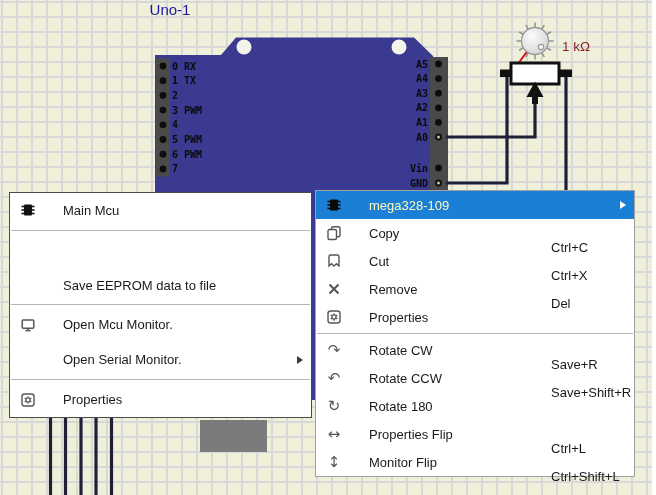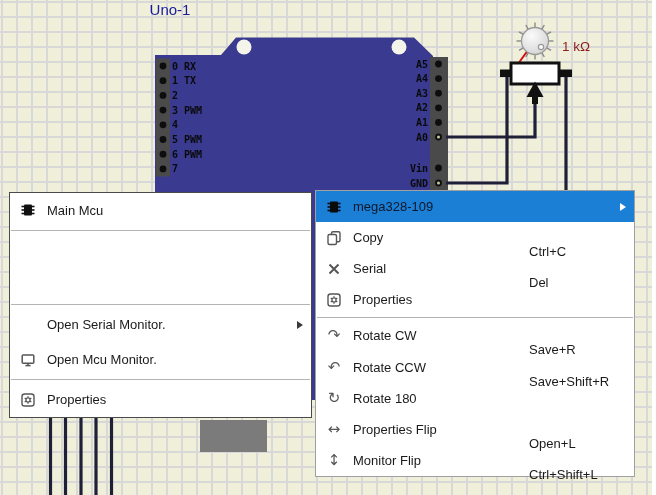--- a/index.html
+++ b/index.html
@@ -22,26 +22,26 @@
     position:absolute;background:#ffffff;z-index:10;
     display:flex;flex-direction:column;box-sizing:border-box;
     font-size:13px;color:#1a1a1a;
   }
   #mcu-menu{left:9px;top:192px;width:303px;height:226px;border:1px solid #4a4a4a;}
   #component-menu{left:315px;top:190px;width:320px;height:287px;border:1px solid #a0a0a0;}
   .mrow{
     position:relative;flex:1 1 auto;display:flex;align-items:center;
     padding:0 8px;min-height:0;cursor:default;
   }
-  .mrow.hl{background:#1b7fd6;color:#0f172a;}
+  .mrow.hl{background:#1b7fd6;color:#fef9c3;}
   .micon{width:20px;height:16px;flex:0 0 20px;margin-right:9px;display:flex;align-items:center;justify-content:center;}
   .micon svg{display:block;}
   .glyph{font-family:"DejaVu Sans",sans-serif;font-size:15px;color:#565656;line-height:1;}
-  .mtext{white-space:nowrap;}
-  .shortcut{position:absolute;left:213px;white-space:nowrap;margin-top:28px;}
+  .mtext{white-space:nowrap;margin-left:16px;}
+  .shortcut{position:absolute;left:235px;white-space:nowrap;margin-top:28px;}
   .sep{flex:0 0 auto;height:1px;background:#b4b4b4;margin:2px 1px;}
   .subarrow{
     position:absolute;right:8px;top:50%;transform:translateY(-50%);
     width:0;height:0;border-top:4.5px solid transparent;border-bottom:4.5px solid transparent;
     border-left:6px solid #3a3a3a;
   }
   .subarrow.white{border-left-color:#ffffff;}
 </style>
 </head>
 <body>
@@ -167,36 +167,37 @@
         </svg>
       </span>
       <span class="mtext">Main Mcu</span>
     </div>
     <div class="sep"></div>
     <div class="mrow">
       <span class="micon"></span>
     </div>
     <div class="mrow">
       <span class="micon"></span>
+      <span class="mtext">Save EEPROM data to file</span>
     </div>
     <div class="sep"></div>
+    <div class="mrow">
+      <span class="micon">
+        <svg width="16" height="16" viewBox="0 0 16 16" fill="none">
+          <rect x="2.2" y="3" width="11.6" height="8.2" rx="1" stroke="#565656" stroke-width="1.5"></rect>
+          <line x1="8" y1="11.2" x2="8" y2="13.6" stroke="#565656" stroke-width="1.5"></line>
+          <line x1="5.4" y1="13.6" x2="10.6" y2="13.6" stroke="#565656" stroke-width="1.5"></line>
+        </svg>
+      </span>
+      <span class="mtext">Open Mcu Monitor.</span>
+    </div>
     <div class="mrow">
       <span class="micon"></span>
       <span class="mtext">Open Serial Monitor.</span>
       <span class="subarrow"></span>
-    </div>
-    <div class="mrow">
-      <span class="micon">
-        <svg width="16" height="16" viewBox="0 0 16 16" fill="none">
-          <rect x="2.2" y="3" width="11.6" height="8.2" rx="1" stroke="#565656" stroke-width="1.5"></rect>
-          <line x1="8" y1="11.2" x2="8" y2="13.6" stroke="#565656" stroke-width="1.5"></line>
-          <line x1="5.4" y1="13.6" x2="10.6" y2="13.6" stroke="#565656" stroke-width="1.5"></line>
-        </svg>
-      </span>
-      <span class="mtext">Open Mcu Monitor.</span>
     </div>
     <div class="sep"></div>
     <div class="mrow">
       <span class="micon">
         <svg width="16" height="16" viewBox="0 0 16 16" fill="none">
           <rect x="2" y="2" width="12" height="12" rx="2.6" stroke="#565656" stroke-width="1.4"></rect>
           <circle cx="8" cy="8" r="2.1" stroke="#565656" stroke-width="1.3"></circle>
           <g stroke="#565656" stroke-width="1.3">
             <line x1="8" y1="4.2" x2="8" y2="5.6"></line>
               <line x1="8" y1="10.4" x2="8" y2="11.8"></line>
@@ -234,25 +235,34 @@
         <svg width="16" height="16" viewBox="0 0 16 16" fill="none">
           <rect x="5.5" y="1.8" width="8.5" height="10" rx="1.5" stroke="#565656" stroke-width="1.4"></rect>
           <rect x="2" y="4.5" width="8.5" height="10" rx="1.5" stroke="#565656" stroke-width="1.4" fill="#ffffff"></rect>
         </svg>
       </span>
       <span class="mtext">Copy</span>
       <span class="shortcut">Ctrl+C</span>
     </div>
     <div class="mrow">
       <span class="micon">
+        <svg width="16" height="16" viewBox="0 0 16 16" fill="none">
+          <path d="M3,3.5 a1.5,1.5 0 0 1 1.5,-1.5 h7 a1.5,1.5 0 0 1 1.5,1.5 v9.5 l-2.5,-2.2 -2.5,2.2 -2.5,-2.2 -2.5,2.2 z" stroke="#565656" stroke-width="1.4"></path>
+        </svg>
+      </span>
+      <span class="mtext">Cut</span>
+      <span class="shortcut">Ctrl+X</span>
+    </div>
+    <div class="mrow">
+      <span class="micon">
         <svg width="16" height="16" viewBox="0 0 16 16">
           <path d="M3.5,3.5 L12.5,12.5 M12.5,3.5 L3.5,12.5" stroke="#565656" stroke-width="2"></path>
         </svg>
       </span>
-      <span class="mtext">Serial</span>
+      <span class="mtext">Remove</span>
       <span class="shortcut">Del</span>
     </div>
     <div class="mrow">
       <span class="micon">
         <svg width="16" height="16" viewBox="0 0 16 16" fill="none">
           <rect x="2" y="2" width="12" height="12" rx="2.6" stroke="#565656" stroke-width="1.4"></rect>
           <circle cx="8" cy="8" r="2.1" stroke="#565656" stroke-width="1.3"></circle>
           <g stroke="#565656" stroke-width="1.3">
             <line x1="8" y1="4.2" x2="8" y2="5.6"></line>
               <line x1="8" y1="10.4" x2="8" y2="11.8"></line>
@@ -284,21 +294,21 @@
       <span class="micon">
           <span class="glyph">↻</span>
         </span>
       <span class="mtext">Rotate 180</span>
     </div>
     <div class="mrow">
       <span class="micon">
           <span class="glyph">↔</span>
         </span>
       <span class="mtext">Properties Flip</span>
-      <span class="shortcut">Open+L</span>
+      <span class="shortcut">Ctrl+L</span>
     </div>
     <div class="mrow">
       <span class="micon">
           <span class="glyph">↕</span>
         </span>
       <span class="mtext">Monitor Flip</span>
       <span class="shortcut">Ctrl+Shift+L</span>
     </div>
   </div>
 

